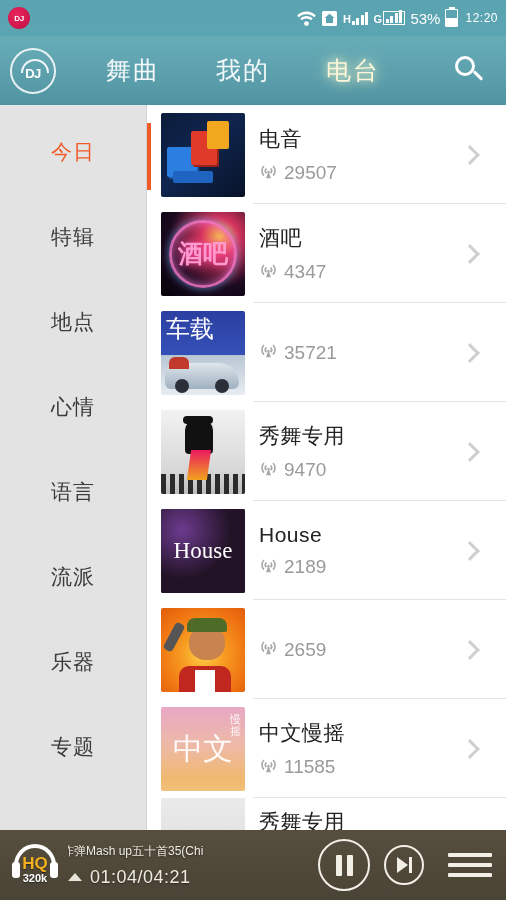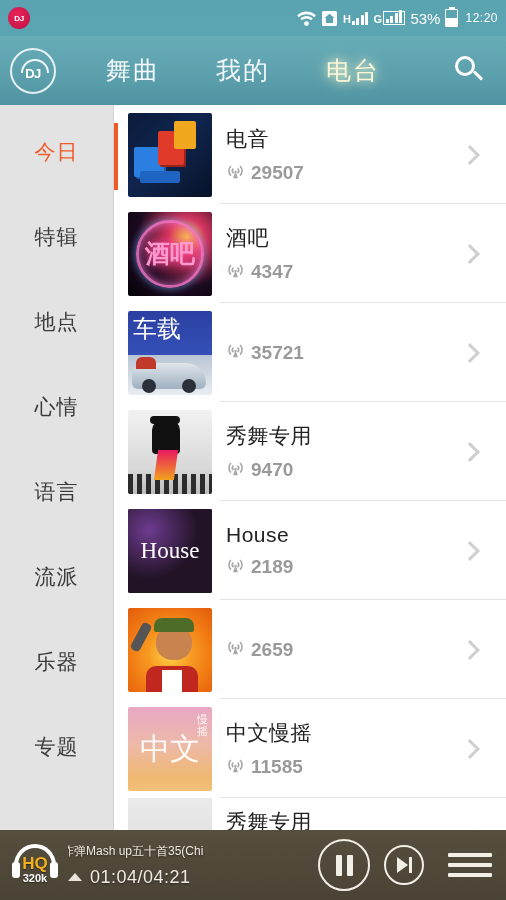--- a/index.html
+++ b/index.html
@@ -76,21 +76,21 @@
   }
   .search-btn .handle {
     position:absolute; top:22px; left:22px; width:12px; height:3px;
     background:#fff; transform:rotate(45deg); border-radius:2px;
   }
 
   
   .content { display:flex; height:795px; position:relative; }
 
   .sidebar {
-    width:114px; background:#e3e3e3; flex-shrink:0;
+    width:147px; background:#e3e3e3; flex-shrink:0;
     display:flex; flex-direction:column; padding-top:4px;
     border-right:1px solid #d2d2d2;
   }
   .side-item {
     height:85px; display:flex; align-items:center; justify-content:center;
     font-size:21px; color:#3b3b3b; letter-spacing:1px;
   }
   .side-item.active { color:#f05a28; }
 
   .listwrap { flex:1; background:#ffffff; position:relative; overflow:hidden; }
@@ -106,21 +106,21 @@
   .row::after {
     content:""; position:absolute; left:92px; right:0; bottom:0;
     height:1px; background:#e4e4e4;
   }
   .thumb {
     width:84px; height:84px; flex-shrink:0; border-radius:2px;
     overflow:hidden; position:relative; margin-right:14px;
   }
   .meta { flex:1; display:flex; flex-direction:column; justify-content:center; gap:9px; }
   .title { font-size:21px; color:#222; letter-spacing:0.5px; }
-  .count-line { display:flex; align-items:center; gap:6px;font-weight:bold; }
+  .count-line { display:flex; align-items:center; gap:6px; }
   .count { font-size:19px; color:#9a9a9a; }
   .chev {
     width:40px; margin-right:16px; display:flex; align-items:center; justify-content:center;
   }
   .chev span {
     display:block; width:14px; height:14px;
     border-right:3px solid #cfcfcf; border-top:3px solid #cfcfcf;
     transform:rotate(45deg);
   }
 

